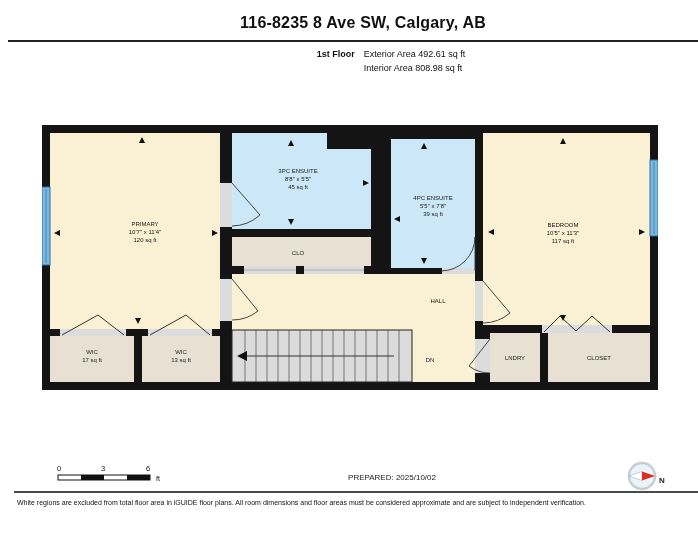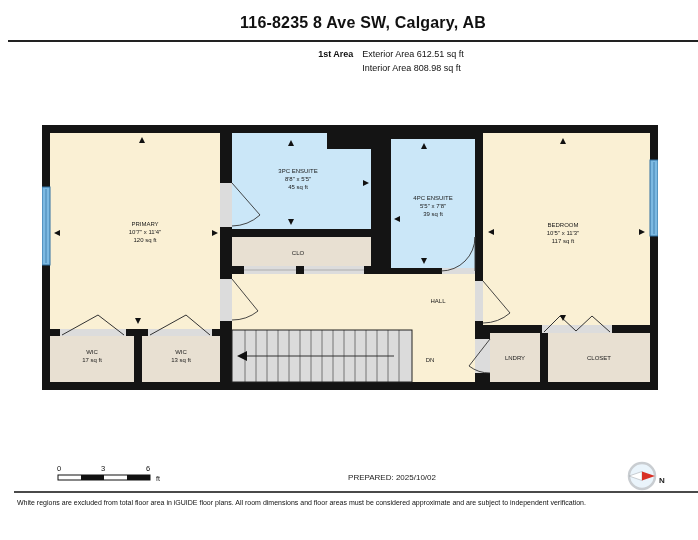--- a/index.html
+++ b/index.html
@@ -38,23 +38,23 @@
 </style>
 </head>
 <body>
 
 <div id="stage">
 
   <div class="title">116-8235 8 Ave SW, Calgary, AB</div>
   <div class="title-rule"></div>
 
   <div class="subheader">
-    <div class="floor-label">1st Area</div>
+    <div class="floor-label">1st Floor</div>
     <div class="areas">
-      <div>Exterior Area 612.51 sq ft</div>
+      <div>Exterior Area 492.61 sq ft</div>
       <div>Interior Area 808.98 sq ft</div>
     </div>
   </div>
 
   <div class="plan">
     <svg width="616" height="265" viewBox="0 0 616 265">
 
       <rect class="c-wall" x="0" y="0" width="616" height="265"></rect>
 
       <g>

